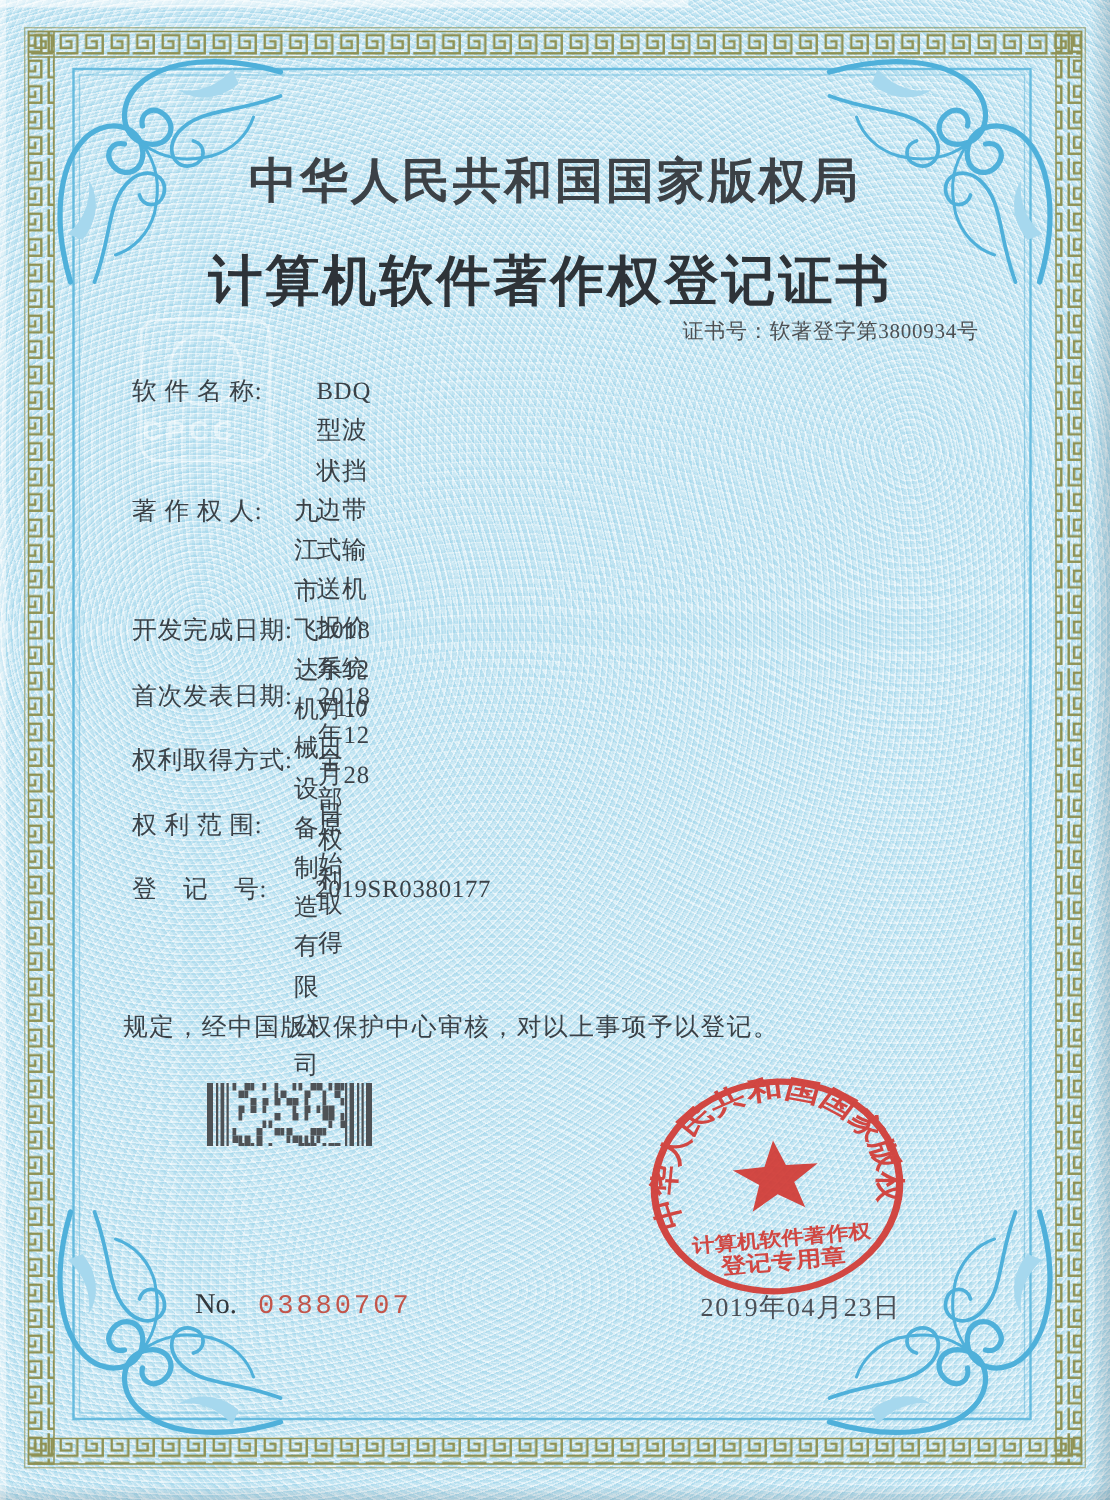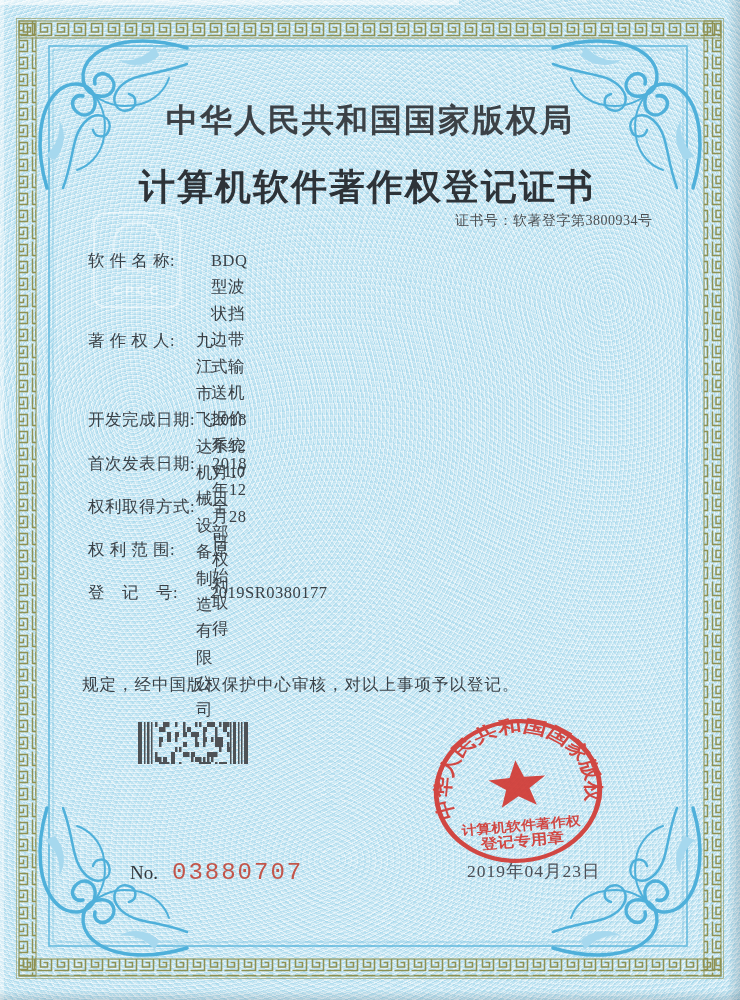--- a/index.html
+++ b/index.html
@@ -23,34 +23,34 @@
   }
   .certno{
     left:455px; top:212px; font-size:14px; color:#4c4f52; letter-spacing:.5px;
   }
   .certno .cv{}
   .row{left:0; top:0; font-size:16.5px; color:#3a4147; line-height:1.6;}
   .row .lab{position:absolute; left:88px; white-space:pre; letter-spacing:.5px;text-align:right;}
   .row .val{position:absolute; white-space:pre-line; letter-spacing:.5px;}
   .stmt{font-size:16.5px; color:#3a4147; letter-spacing:1px; white-space:pre;}
   .serial{left:130px; top:859px; font-size:19px; color:#33383d;}
-  .serial .num{margin-left:14px; color:#c2554a; letter-spacing:2px; font-family:"Liberation Mono","DejaVu Sans Mono",monospace; font-size:24px;}
+  .serial .num{margin-left:14px; color:#c2554a; letter-spacing:2px; font-family:"Liberation Mono","DejaVu Sans Mono",monospace; font-size:18px;}
   .sealdate{left:431px; top:859px; font-size:17.5px; color:#4b4e55; letter-spacing:1px;margin-left:36px;}
   .seal-svg{left:430px; top:716px; transform:rotate(-5deg); opacity:.92;}
   .emblem{
     left:93px; top:212px; width:84px; height:92px; opacity:.55;
     border:2px solid rgba(255,255,255,.8); border-radius:12px;
   }
   .emblem .circ{
     position:absolute; left:17px; top:7px; width:46px; height:46px;
     border:2px solid rgba(255,255,255,.8); border-radius:50%;
   }
   .emblem .cpcc{
-    position:absolute; left:0; right:0; bottom:8px; text-align:center;
-    color:rgba(255,255,255,.9); font-size:13px; letter-spacing:3px; font-weight:bold;
+    position:absolute; left:0; right:0; bottom:8px; 
+    color:rgba(255,255,255,.9); font-size:18px; letter-spacing:3px; font-weight:bold;
     font-family:"Liberation Sans","DejaVu Sans",sans-serif;
   }
   .edge-r{right:0; top:0; width:13px; height:100%;
     background:linear-gradient(to left, rgba(96,125,139,.30), rgba(96,125,139,0));}
   .edge-b{left:0; bottom:0; width:100%; height:10px;
     background:linear-gradient(to top, rgba(96,125,139,.25), rgba(96,125,139,0));}
   .edge-t{left:0; top:0; width:62%; height:5px; background:rgba(255,255,255,.55);}
   .edge-l{left:0; top:0; width:4px; height:100%; background:rgba(255,255,255,.40);}
 </style>
 </head>

